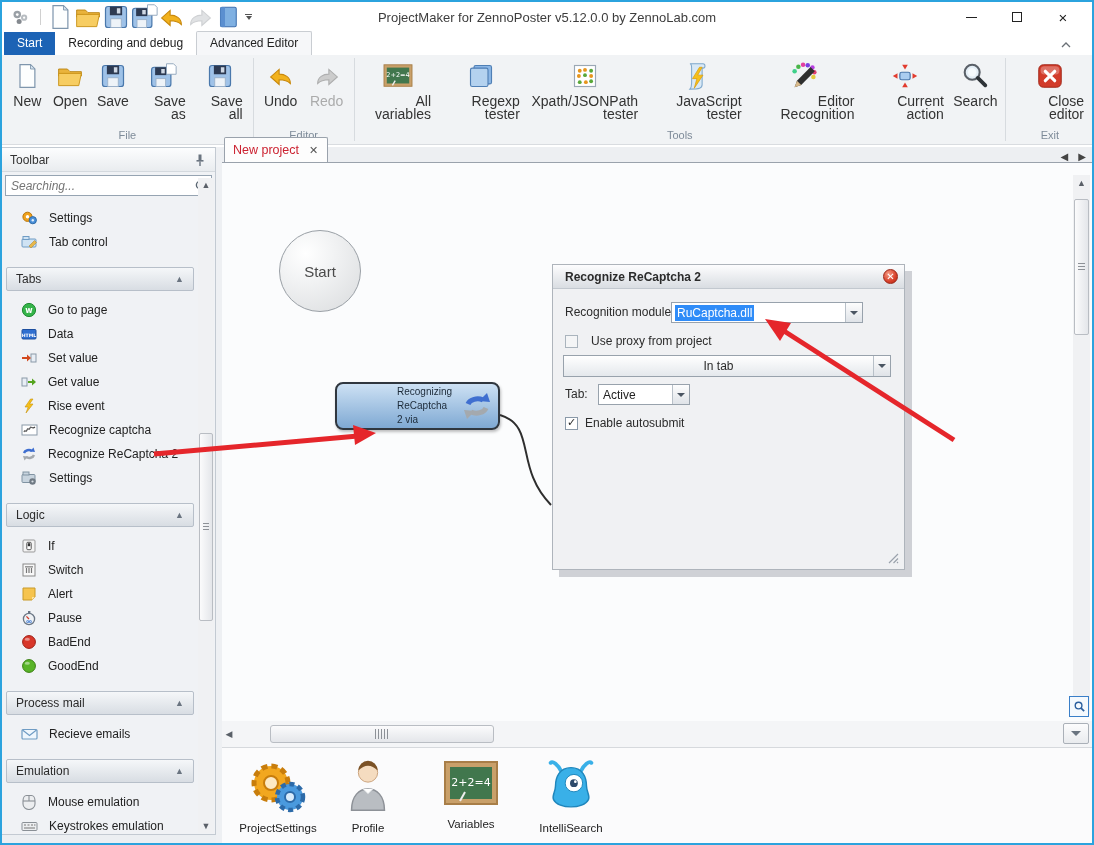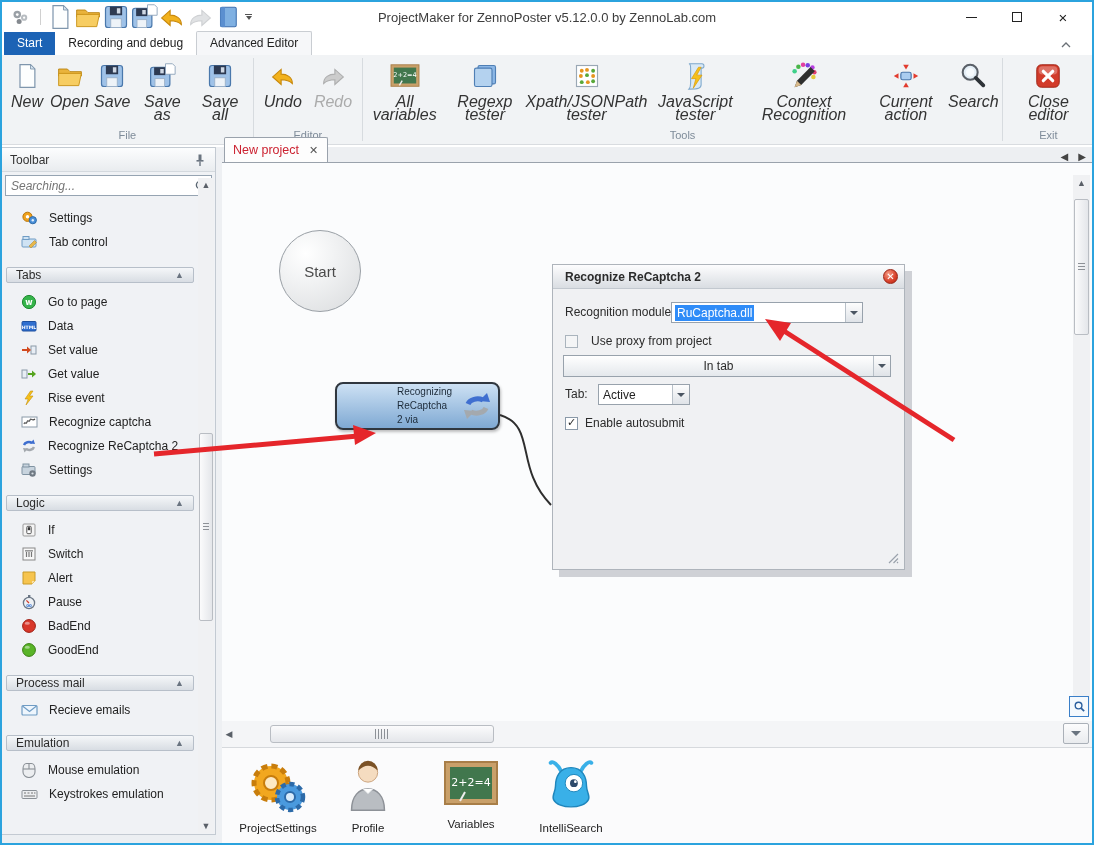--- a/index.html
+++ b/index.html
@@ -29,37 +29,37 @@
   .rtab.accent { background:#1c63b5; color:#fff; margin-left:2px; }
   .rtab.active { background:#f6f7f9; border:1px solid #c9cdd2; border-bottom:none; border-radius:2px 2px 0 0; position:relative; top:1px; padding-bottom:6px; }
   .ribbon-collapse { position:absolute; right:18px; top:36px; width:16px; height:14px; }
 
   
   .ribbon { position:absolute; left:0; top:53px; right:0; height:90px; background:#f1f3f5; border-bottom:1px solid #d9dce0; display:flex; align-items:stretch; padding-left:2px; }
   .rgroup { display:flex; flex-direction:column; padding:1px 2px 0; }
   .rbuttons { flex:1; display:flex; align-items:flex-start; }
   .rbtn { display:flex; flex-direction:column; align-items:center; padding:3px 6px 0; min-width:42px; max-width:118px; }
   .rbtn .ric { width:34px; height:34px; display:flex; align-items:center; justify-content:center; }
-  .rbtn .rlabel { margin-top:2px; text-align:center; line-height:13px; font-size:16px; color:#333; white-space:pre-line;font-style:italic; }
+  .rbtn .rlabel { margin-top:2px; text-align:right; line-height:13px; font-size:14px; color:#333; white-space:pre-line; }
   .rbtn.disabled .rlabel { color:#9aa0a6; }
   .rbtn.disabled { filter:grayscale(1); opacity:.85; }
   .rgroup-label { height:17px; text-align:center; font-size:11px; color:#7e8b99; padding-top:2px; }
   .rsep { width:1px; background:#d7dbdf; margin:3px 2px; }
 
   
   .main { position:absolute; left:0; top:145px; right:0; bottom:0; background:#eceff2; }
   .sidebar { position:absolute; left:0; top:0; width:214px; bottom:8px; background:#f0f2f5; border:1px solid #c3cad2; border-left:none; }
   .sb-header { height:24px; background:linear-gradient(#fcfdfe,#e9ecef); border-bottom:1px solid #d4d9de; display:flex; align-items:center; padding:0 8px; }
   .sb-header .t { flex:1; color:#333; }
   .sb-search { margin:3px 3px 2px; height:21px; border:1px solid #96a4b2; background:#fff; display:flex; align-items:center; }
   .sb-search input { flex:1; border:none; outline:none; font:italic 12px "Liberation Sans","DejaVu Sans",sans-serif; color:#9aa0a6; padding:0 5px; background:transparent; }
   .sb-search .mag { width:20px; height:19px; display:flex; align-items:center; justify-content:center; }
   .sb-list { position:absolute; left:0; top:52px; right:17px; bottom:0; padding-top:6px; overflow:hidden; }
   .side-item { height:24px; display:flex; align-items:center; padding-left:19px; gap:11px; color:#222; }
-  .side-group { height:16px; margin:13px 4px 7px; background:linear-gradient(#f5f7f9,#d8dde3); border:1px solid #b7bfc9; border-radius:2px; display:flex; align-items:center; padding:0 9px; color:#2b2b2b; }
+  .side-group { height:24px; margin:13px 4px 7px; background:linear-gradient(#f5f7f9,#d8dde3); border:1px solid #b7bfc9; border-radius:2px; display:flex; align-items:center; padding:0 9px; color:#2b2b2b; }
   .side-group .gchev { margin-left:auto; font-size:9px; color:#6a7480; }
   .sb-scroll { position:absolute; right:1px; top:30px; bottom:1px; width:16px; background:#f0f1f3; }
   .sb-thumb { position:absolute; left:1px; right:1px; top:255px; height:188px; background:linear-gradient(90deg,#fbfbfc,#e4e6ea); border:1px solid #b9bdc3; border-radius:2px; }
   .gripH { position:absolute; left:3px; right:3px; top:50%; height:7px; margin-top:-4px; background:repeating-linear-gradient(#8d9197 0 1px,transparent 1px 3px); }
   .gripV { position:absolute; top:3px; bottom:3px; left:50%; width:13px; margin-left:-7px; background:repeating-linear-gradient(90deg,#8d9197 0 1px,transparent 1px 3px); }
   .sarrow { position:absolute; left:0; right:0; height:14px; display:flex; align-items:center; justify-content:center; font-size:9px; color:#5a6068; }
   .splitter { position:absolute; left:214px; top:0; width:6px; bottom:0; background:#eef0f3; }
 
   
   .canvas-col { position:absolute; left:220px; top:0; right:0; bottom:0; background:#fbfcfd; }
@@ -387,21 +387,21 @@
                   <circle cx="20" cy="4.5" r="2.4" fill="#7a3fe2"></circle>
                   <circle cx="25" cy="7" r="2.4" fill="#b83fe2"></circle>
                   <circle cx="27" cy="12" r="2.4" fill="#e23f6f"></circle>
                   <circle cx="6" cy="11" r="2.4" fill="#3fd08a"></circle>
                   <circle cx="26" cy="17" r="2.4" fill="#e2cb3f"></circle>
                   <path d="M6 28l2.5-7L23 6.5l4.5 4.5L13 25.5z" fill="#2e2e2e"></path>
                   <path d="M6 28l7-2.5-4.5-4.5z" fill="#d8b98a"></path>
                 </svg>
               </span>
             </span>
-            <span class="rlabel">Context Recognition</span>
+            <span class="rlabel">Editor Recognition</span>
           </div>
           <div class="rbtn">
             <span class="ric">
               <span class="ic">
                 <svg width="30" height="30" viewBox="0 0 32 32">
                   <rect x="10.5" y="12" width="11" height="8" rx="2" fill="#aacdf0" stroke="#4a78ac" stroke-width="1.3"></rect>
                   <path d="M8 13v6l-5-3z" fill="#e23b2e"></path>
                   <path d="M24 13v6l5-3z" fill="#e23b2e"></path>
                   <path d="M13 9h6l-3-5z" fill="#e23b2e" transform="rotate(180 16 6.5)"></path>
                   <path d="M13 23h6l-3 5z" fill="#e23b2e" transform="rotate(180 16 25.5)"></path>

